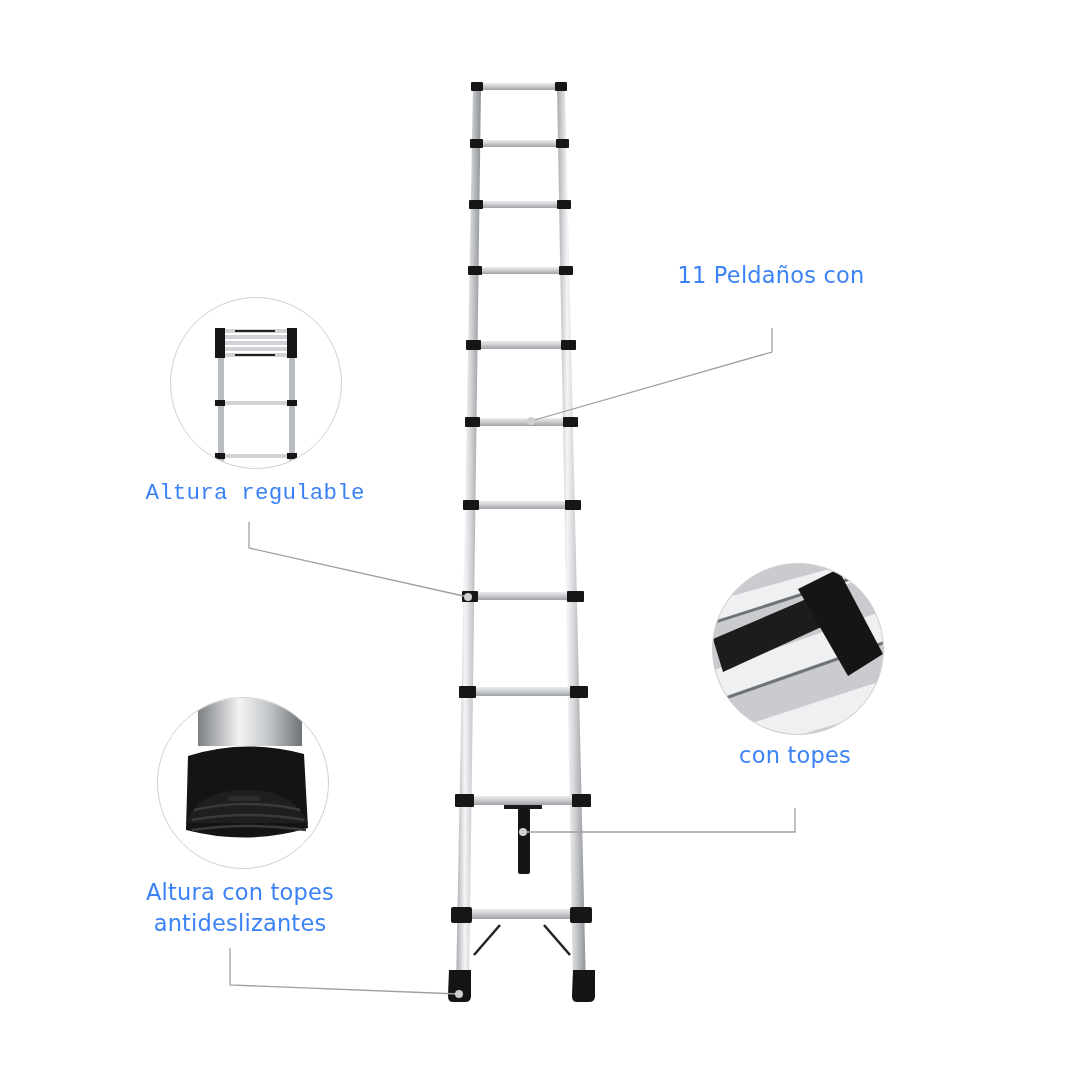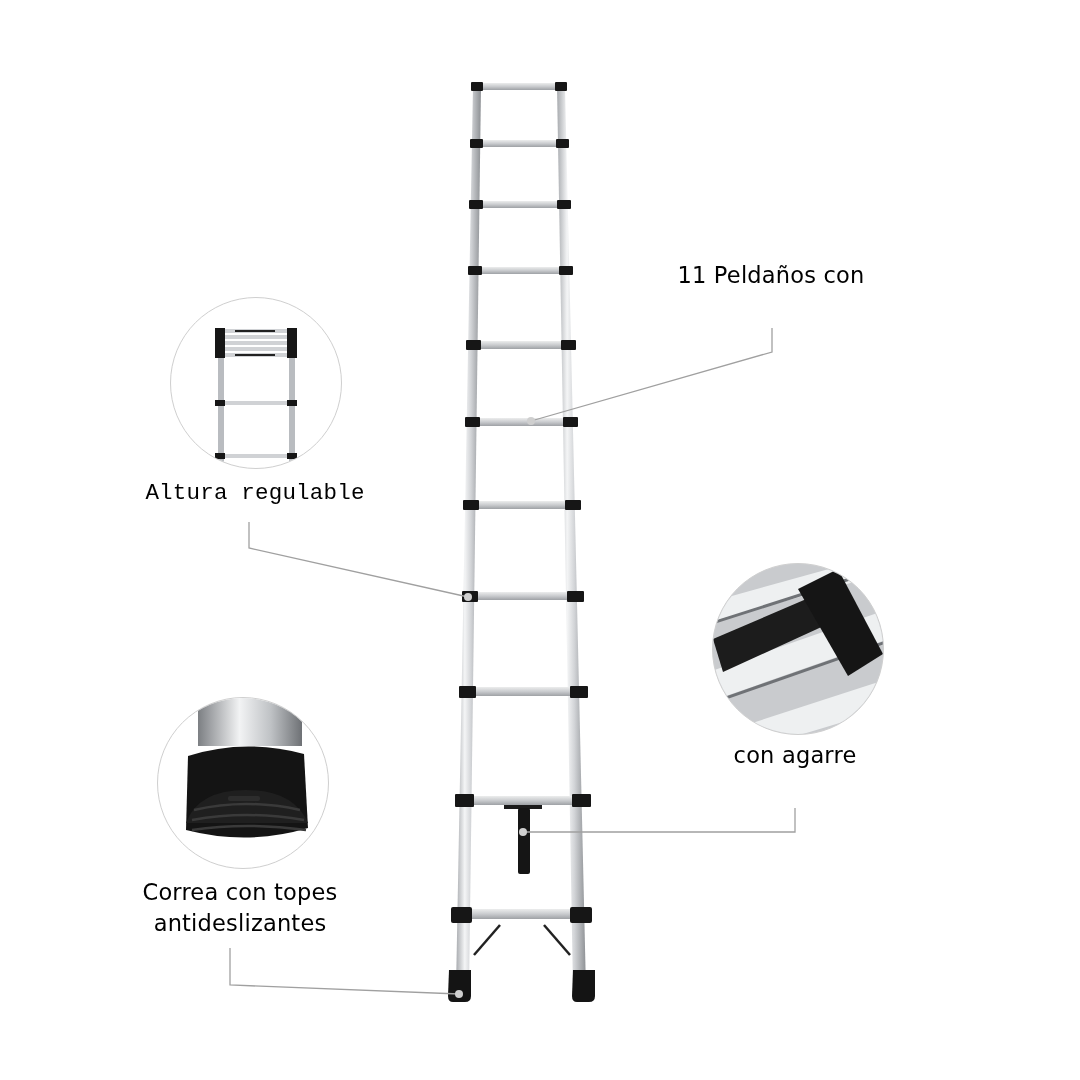--- a/index.html
+++ b/index.html
@@ -1,18 +1,18 @@
 <!DOCTYPE html>
 <html><head>
 <meta charset="utf-8">
 <style>
   html,body{margin:0;padding:0;background:#ffffff;}
   body{width:1080px;height:1080px;position:relative;overflow:hidden;font-family:"DejaVu Sans","Liberation Sans",sans-serif;color:#1a1a1a;}
   .stage{position:absolute;left:0;top:0;width:1080px;height:1080px;}
-  .label{position:absolute;text-align:center;font-size:22.5px;line-height:31px;letter-spacing:0.2px;color:#000000;white-space:nowrap;}
+  .label{position:absolute;text-align:center;font-size:22.5px;line-height:31px;letter-spacing:0.2px;color:#3b82f6;white-space:nowrap;}
   .label span{display:block;}
   .bubble{position:absolute;border-radius:50%;border:1px solid #cfcfcf;background:#ffffff;overflow:hidden;}
 </style>
 </head>
 <body>
 
 <div class="stage">
 
   <svg width="1080" height="1080" viewBox="0 0 1080 1080" style="position:absolute;left:0;top:0;">
     <defs>
@@ -144,21 +144,21 @@
       </g>
       <g stroke="#6f7276" stroke-width="3">
         <line x1="-10" y1="62" x2="190" y2="-2"></line>
         <line x1="-10" y1="142" x2="190" y2="72"></line>
       </g>
       <polygon points="0,75 105,30 115,60 10,108" fill="#1c1c1c"></polygon>
       <polygon points="85,25 125,5 170,90 135,112" fill="#151515"></polygon>
     </svg>
   </div>
   <div class="label" style="left:660px;top:740px;width:270px;">
-    <span>con agarre</span>
+    <span>con topes</span>
   </div>
 
   <div class="bubble" style="left:157px;top:697px;width:170px;height:170px;">
     <svg width="170" height="170" viewBox="0 0 170 170">
       <defs>
         <linearGradient id="tube" x1="0" x2="1" y1="0" y2="0">
           <stop offset="0" stop-color="#7c7f83"></stop>
           <stop offset="0.4" stop-color="#f2f3f4"></stop>
           <stop offset="0.7" stop-color="#bfc2c5"></stop>
           <stop offset="1" stop-color="#6e7175"></stop>
@@ -169,17 +169,17 @@
       <path d="M28,125 Q40,92 88,92 Q136,92 150,125" fill="#1f1f1f"></path>
       <g stroke="#3a3a3a" stroke-width="2.5" fill="none">
         <path d="M36,112 Q88,100 142,112"></path>
         <path d="M34,122 Q88,112 146,122"></path>
         <path d="M34,132 Q88,124 148,132"></path>
       </g>
       <rect x="70" y="98" width="32" height="5" rx="2" fill="#2d2d2d"></rect>
     </svg>
   </div>
   <div class="label" style="left:125px;top:877px;width:230px;">
-    <span>Correa con topes</span>
+    <span>Altura con topes</span>
     <span>antideslizantes</span>
   </div>
 
 </div>
 
 </body></html>

